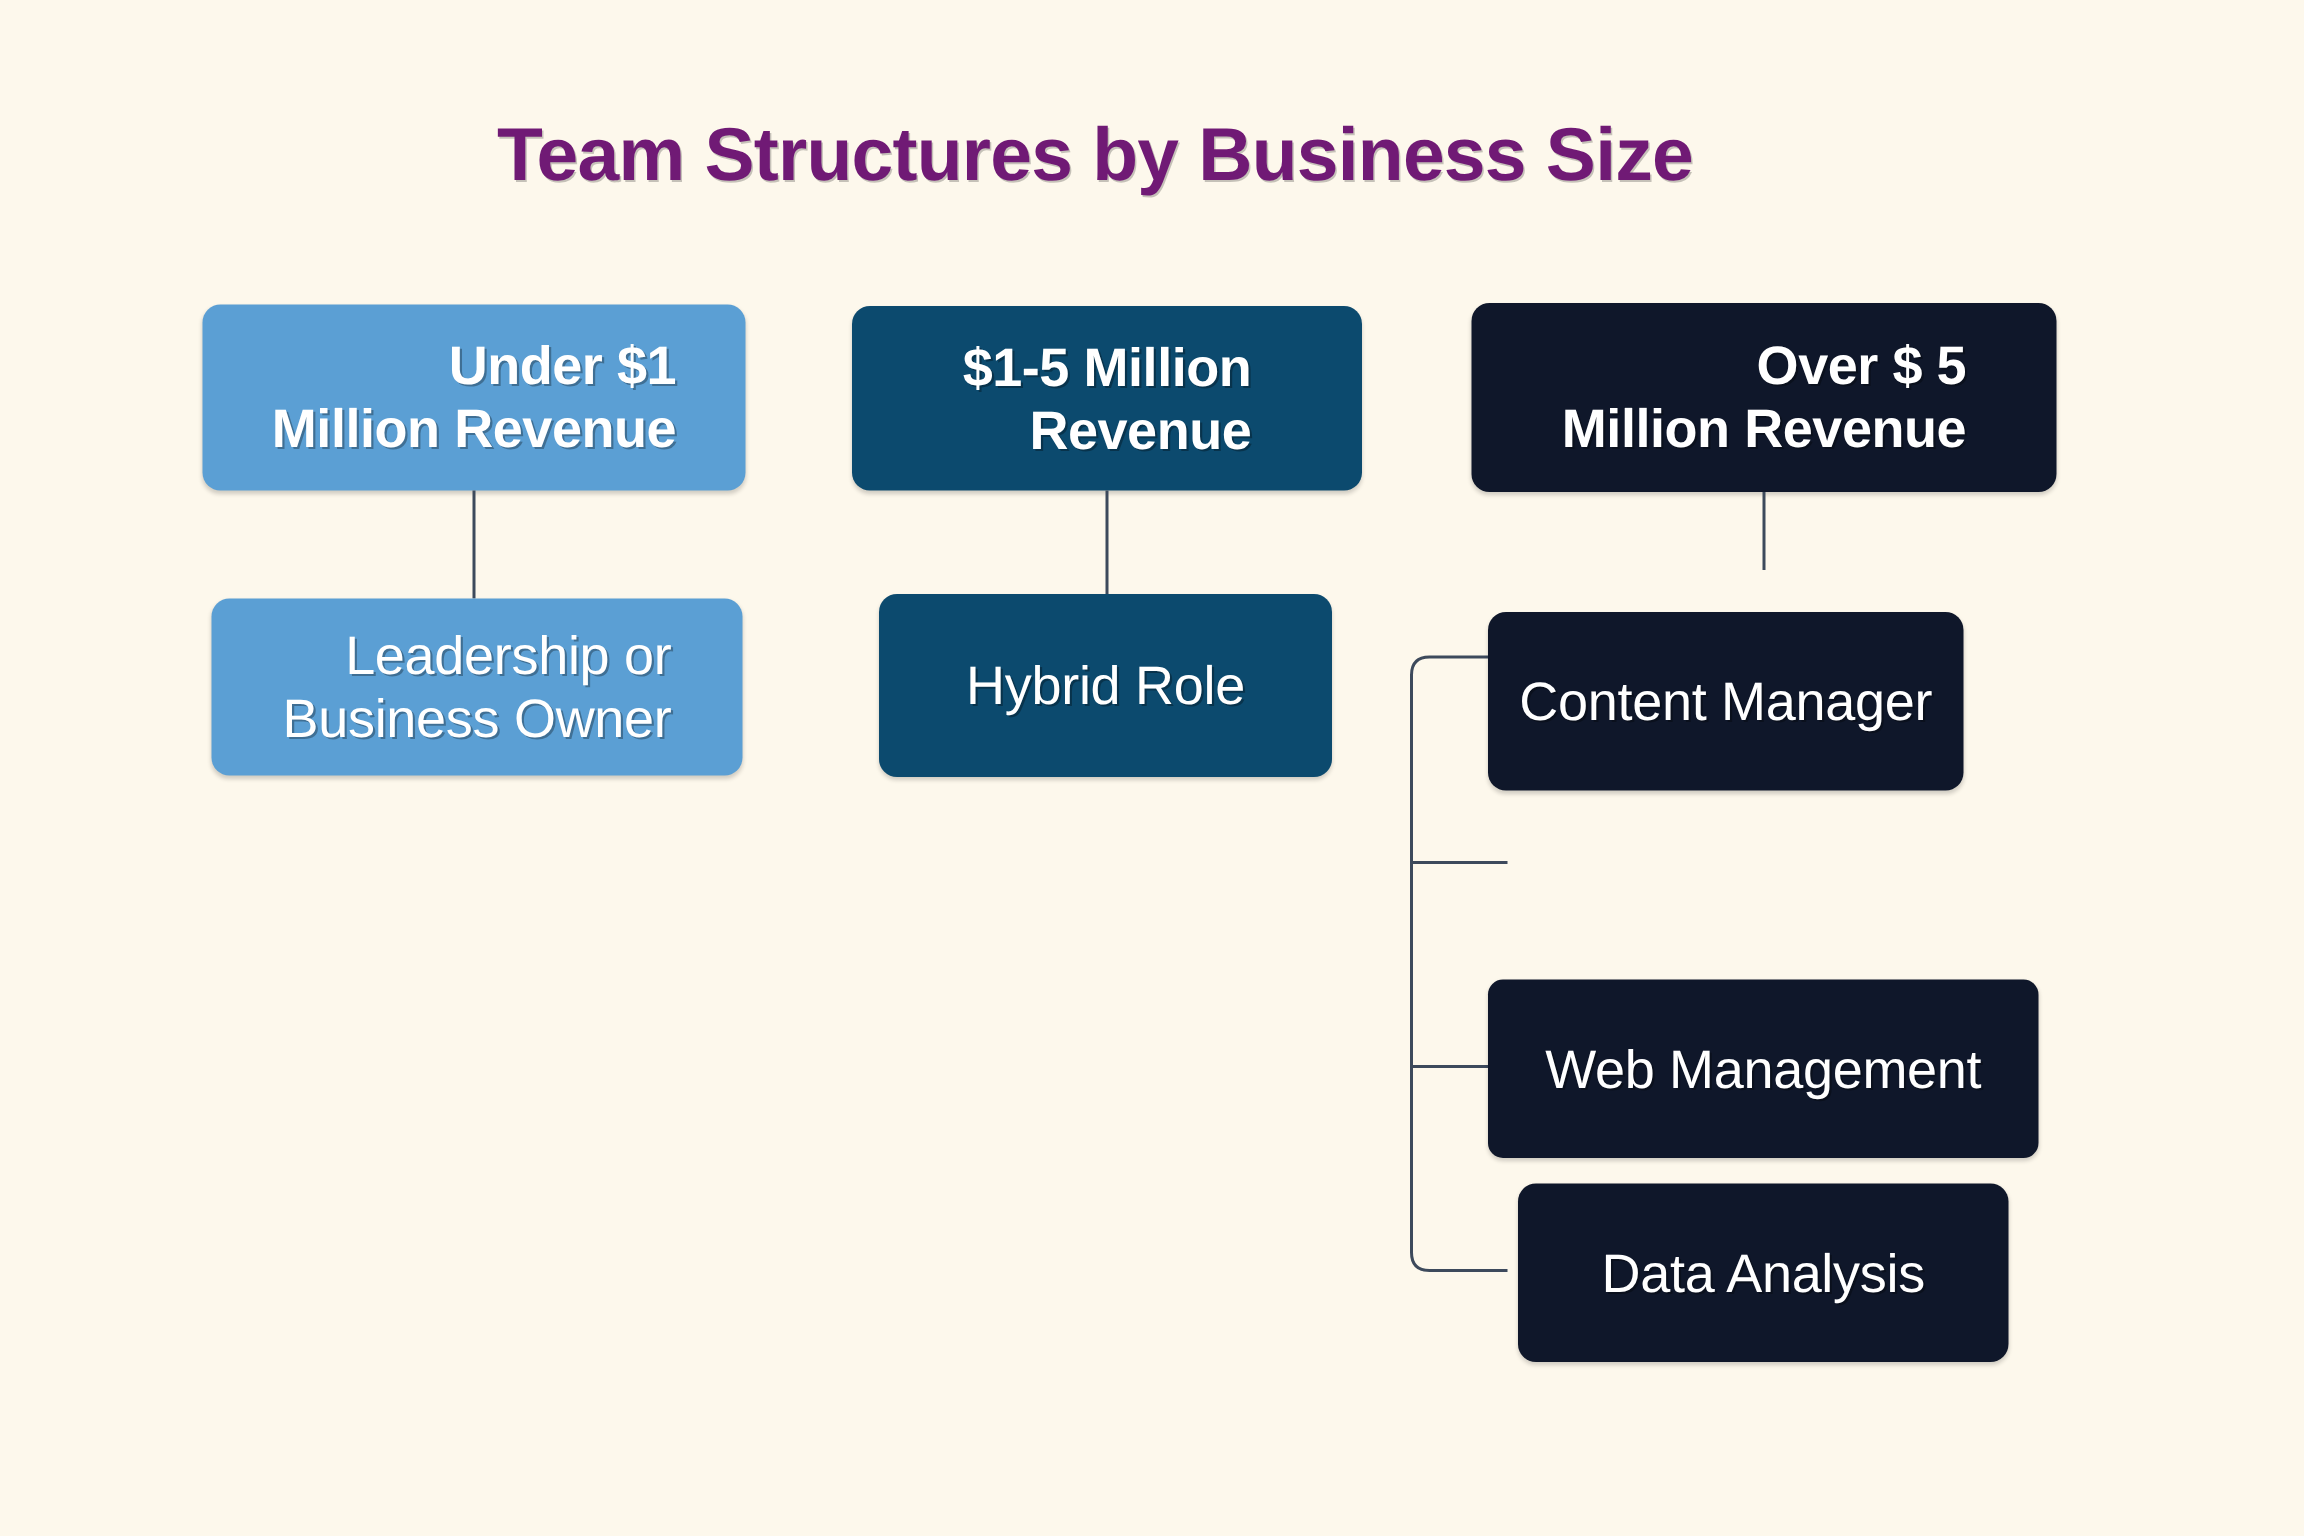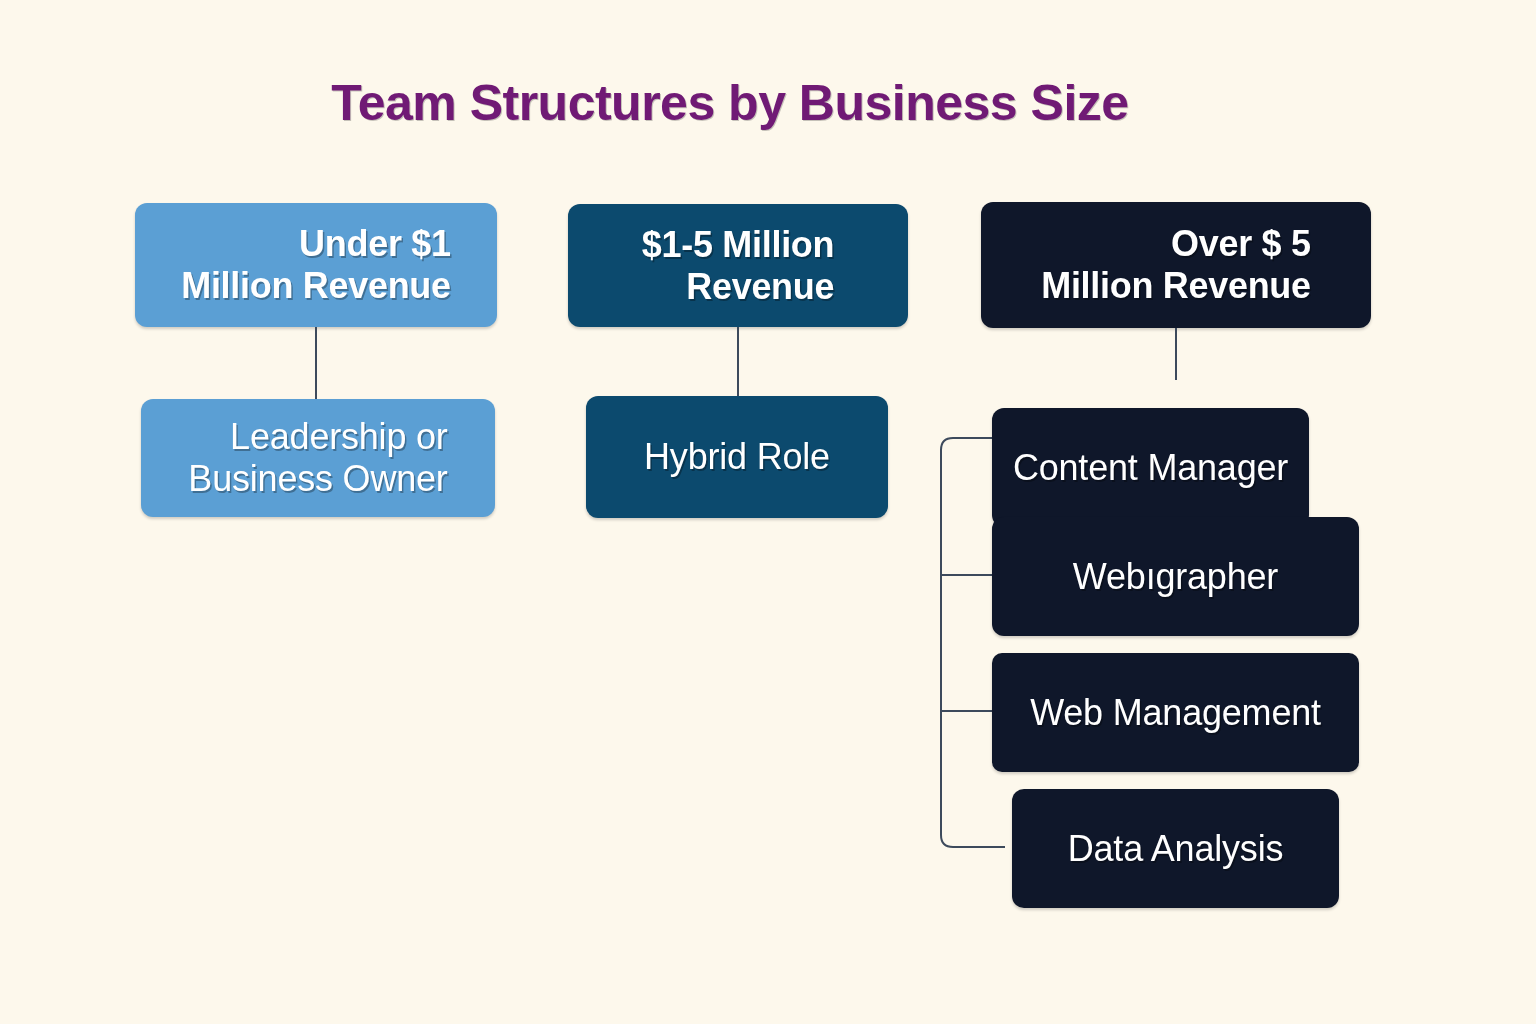--- a/index.html
+++ b/index.html
@@ -158,25 +158,20 @@
       <path d="M 11 286 L 75 286" stroke="#3d4a5c" stroke-width="2" fill="none"></path>
     </svg>
   </div>
 
   <div class="node child-node tier-dark" id="node-col3-child-0">
     <div>
       <span>Content Manager</span>
     </div>
   </div>
 
-  <div class="node child-node tier-dark" id="node-col3-child-1">
-    <div>
-      <span>Webıgrapher</span>
-    </div>
-  </div>
 
   <div class="node child-node tier-dark" id="node-col3-child-2">
     <div>
       <span>Web Management</span>
     </div>
   </div>
 
   <div class="node child-node tier-dark" id="node-col3-child-3">
     <div>
       <span>Data Analysis</span>

